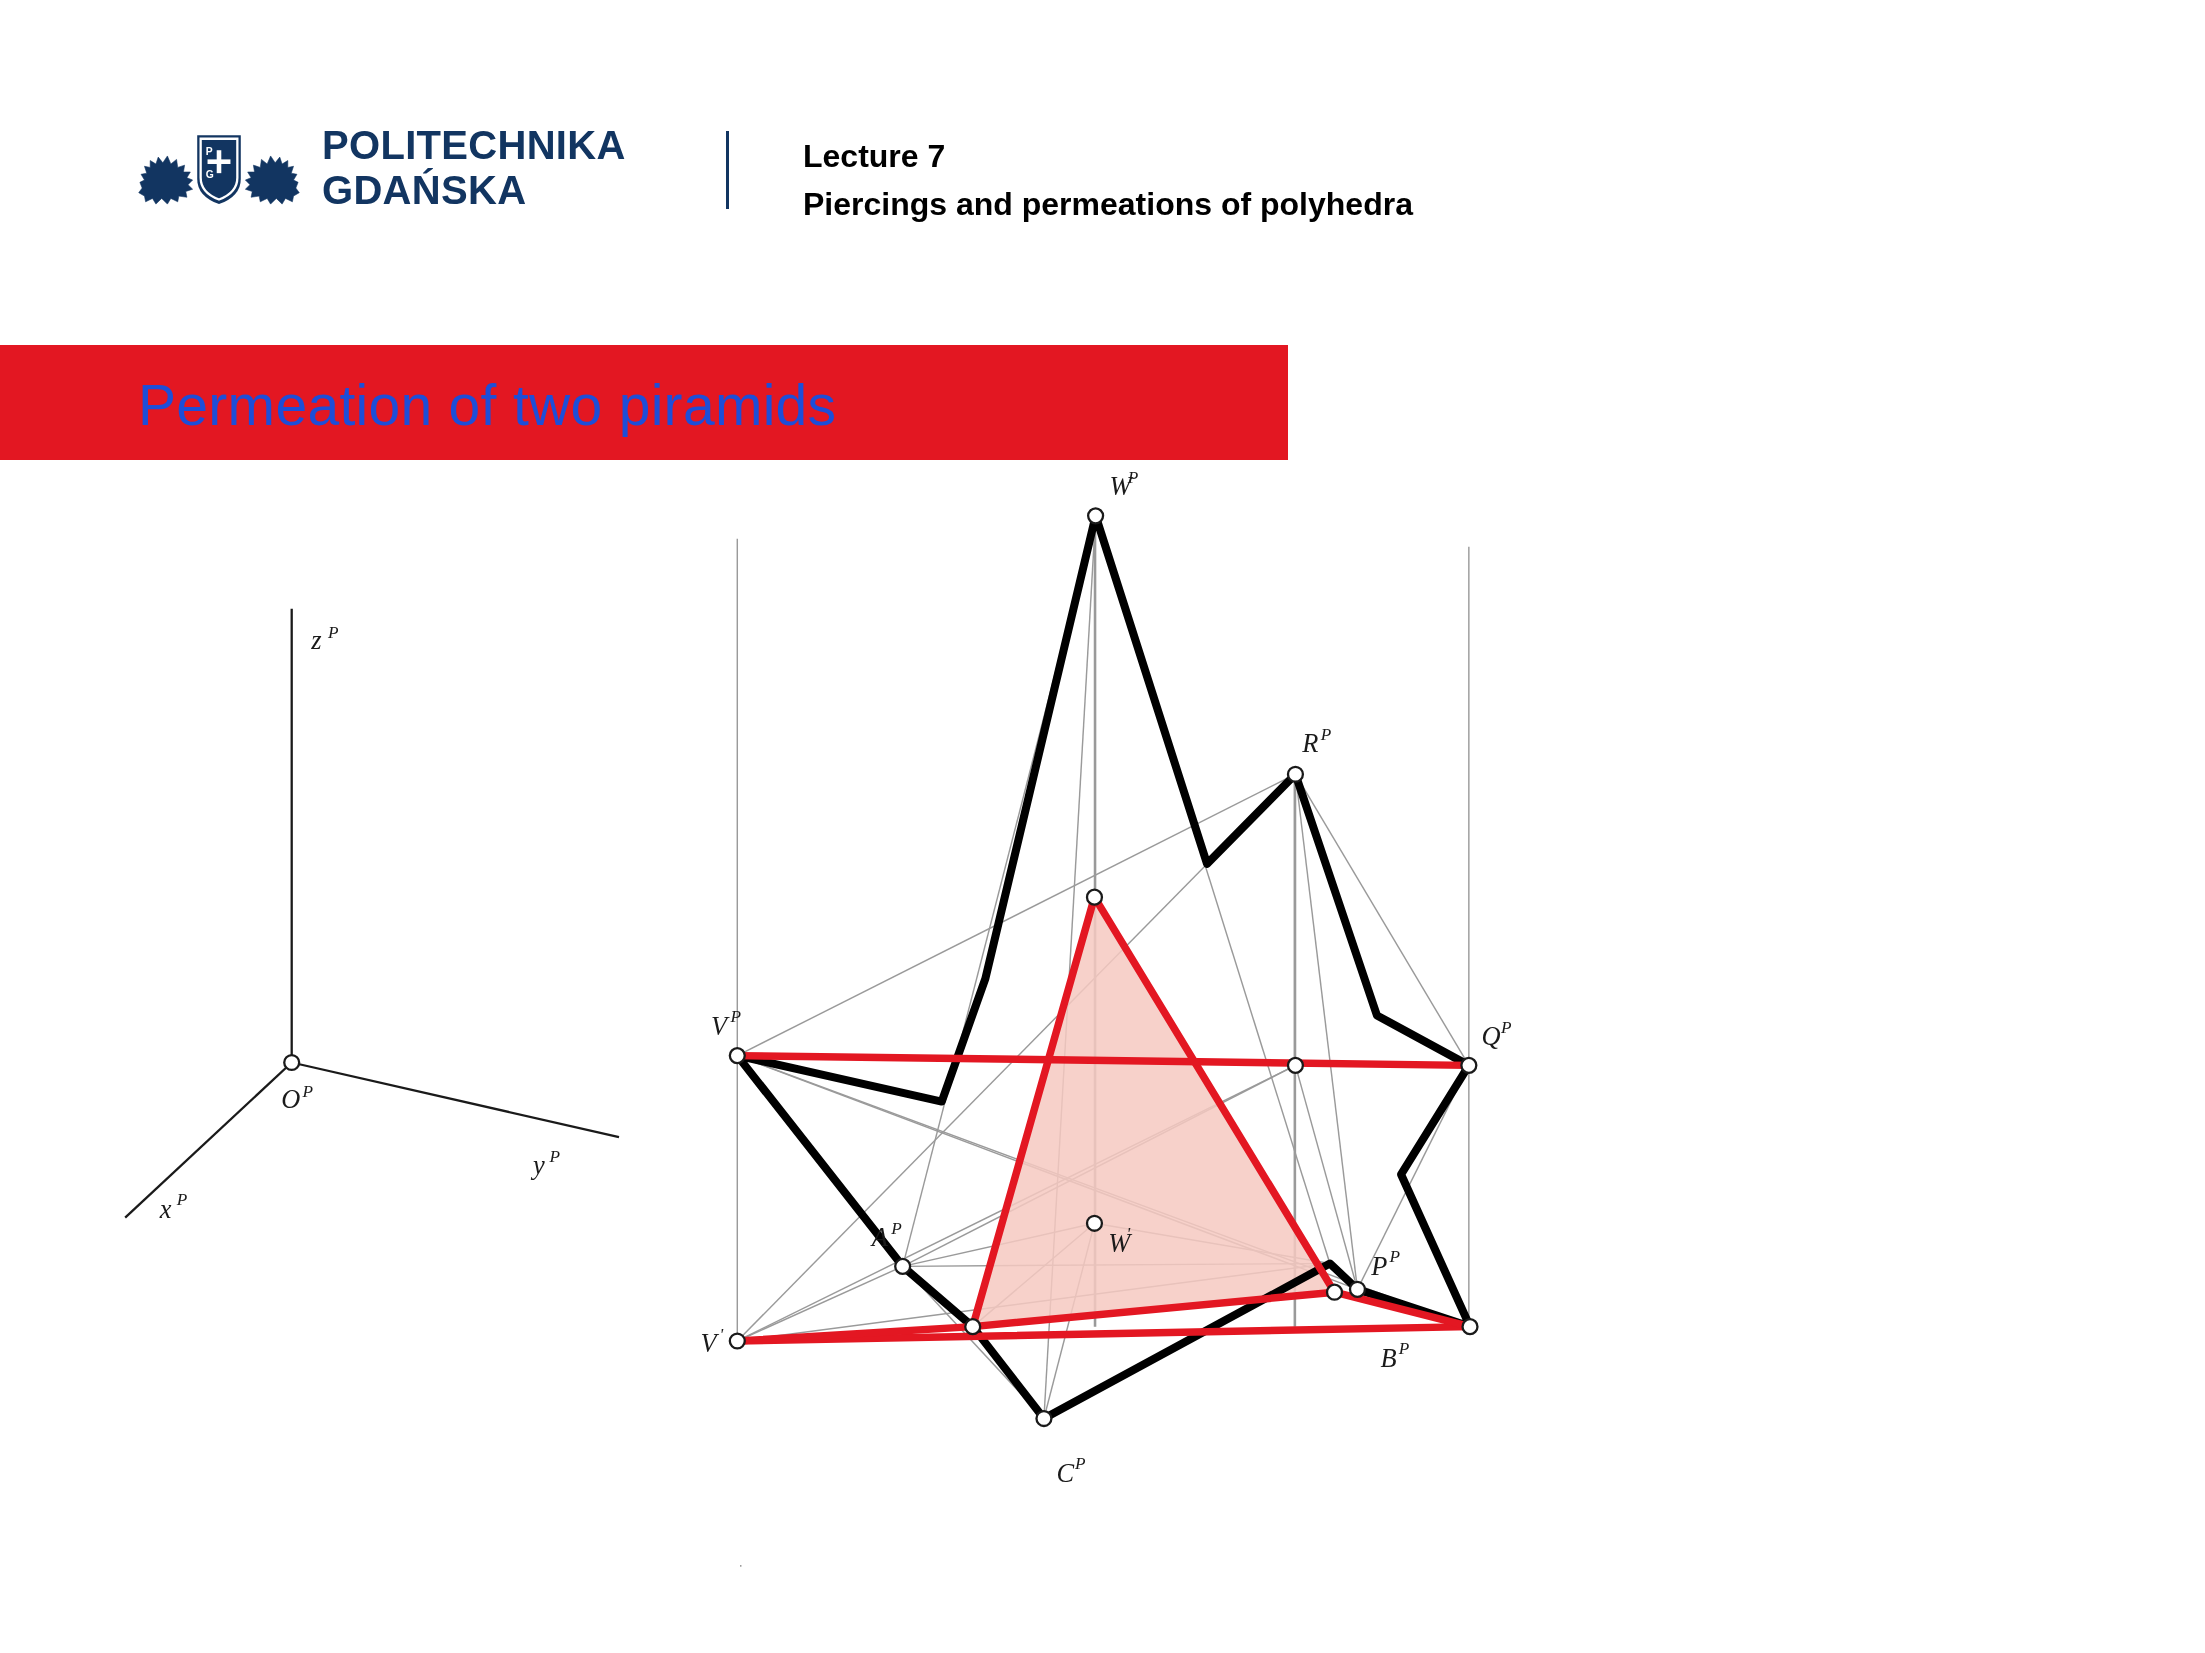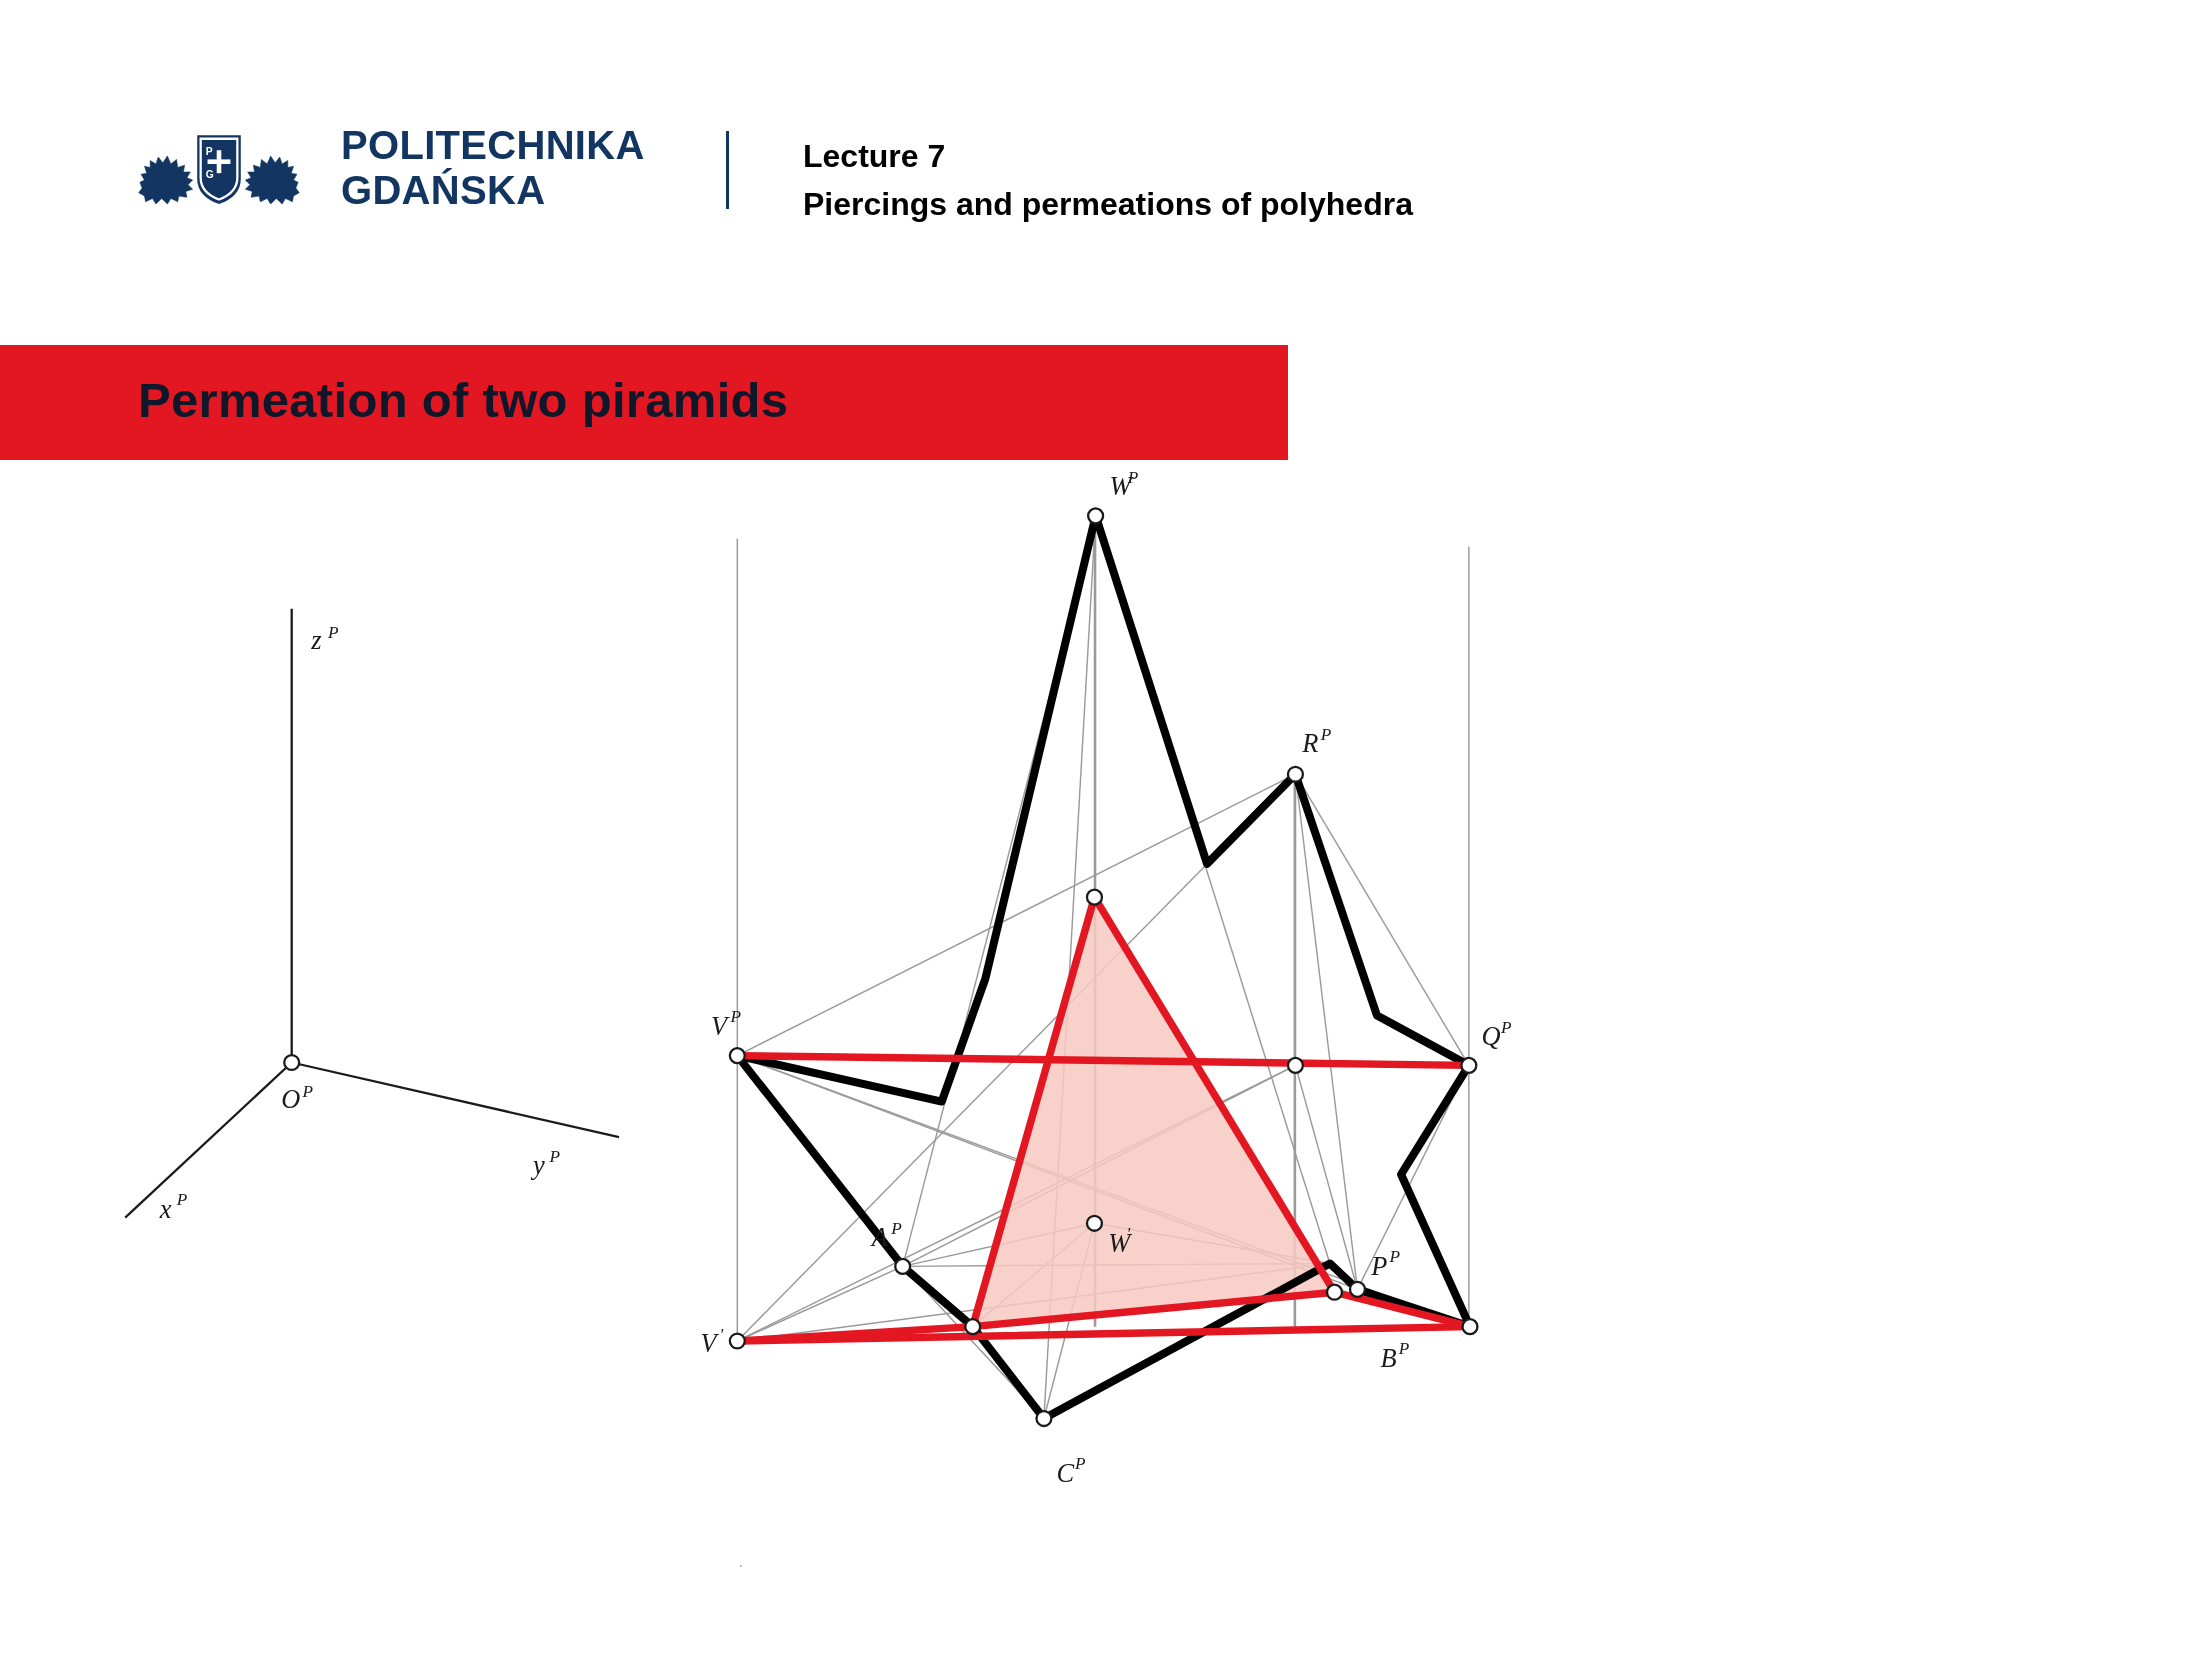--- a/index.html
+++ b/index.html
@@ -29,21 +29,21 @@
     top: 123px;
     display: flex;
     align-items: center;
   }
   .crest {
     width: 172px;
     height: 86px;
     position: relative;
   }
   .logo-text {
-    margin-left: 36px;
+    margin-left: 17px;
     color: #123561;
     font-weight: bold;
     font-size: 40px;
     line-height: 1.12;
     letter-spacing: 0.3px;
   }
   .divider {
     position: absolute;
     left: 726px;
     top: 131px;
@@ -67,23 +67,23 @@
     left: 0;
     top: 345px;
     width: 1288px;
     height: 115px;
     background: #e31722;
   }
   .title-bar-text {
     position: absolute;
     left: 138px;
     top: 372px;
-    color: #0f172a;
-    font-weight: bold;
-    font-size: 49px;
+    color: #1d4ed8;
+    font-weight: normal;
+    font-size: 57px;
     letter-spacing: 0.3px;
   }
 
   
   .drawing {
     position: absolute;
     left: 0;
     top: 471px;
     width: 2205px;
     height: 1183px;

